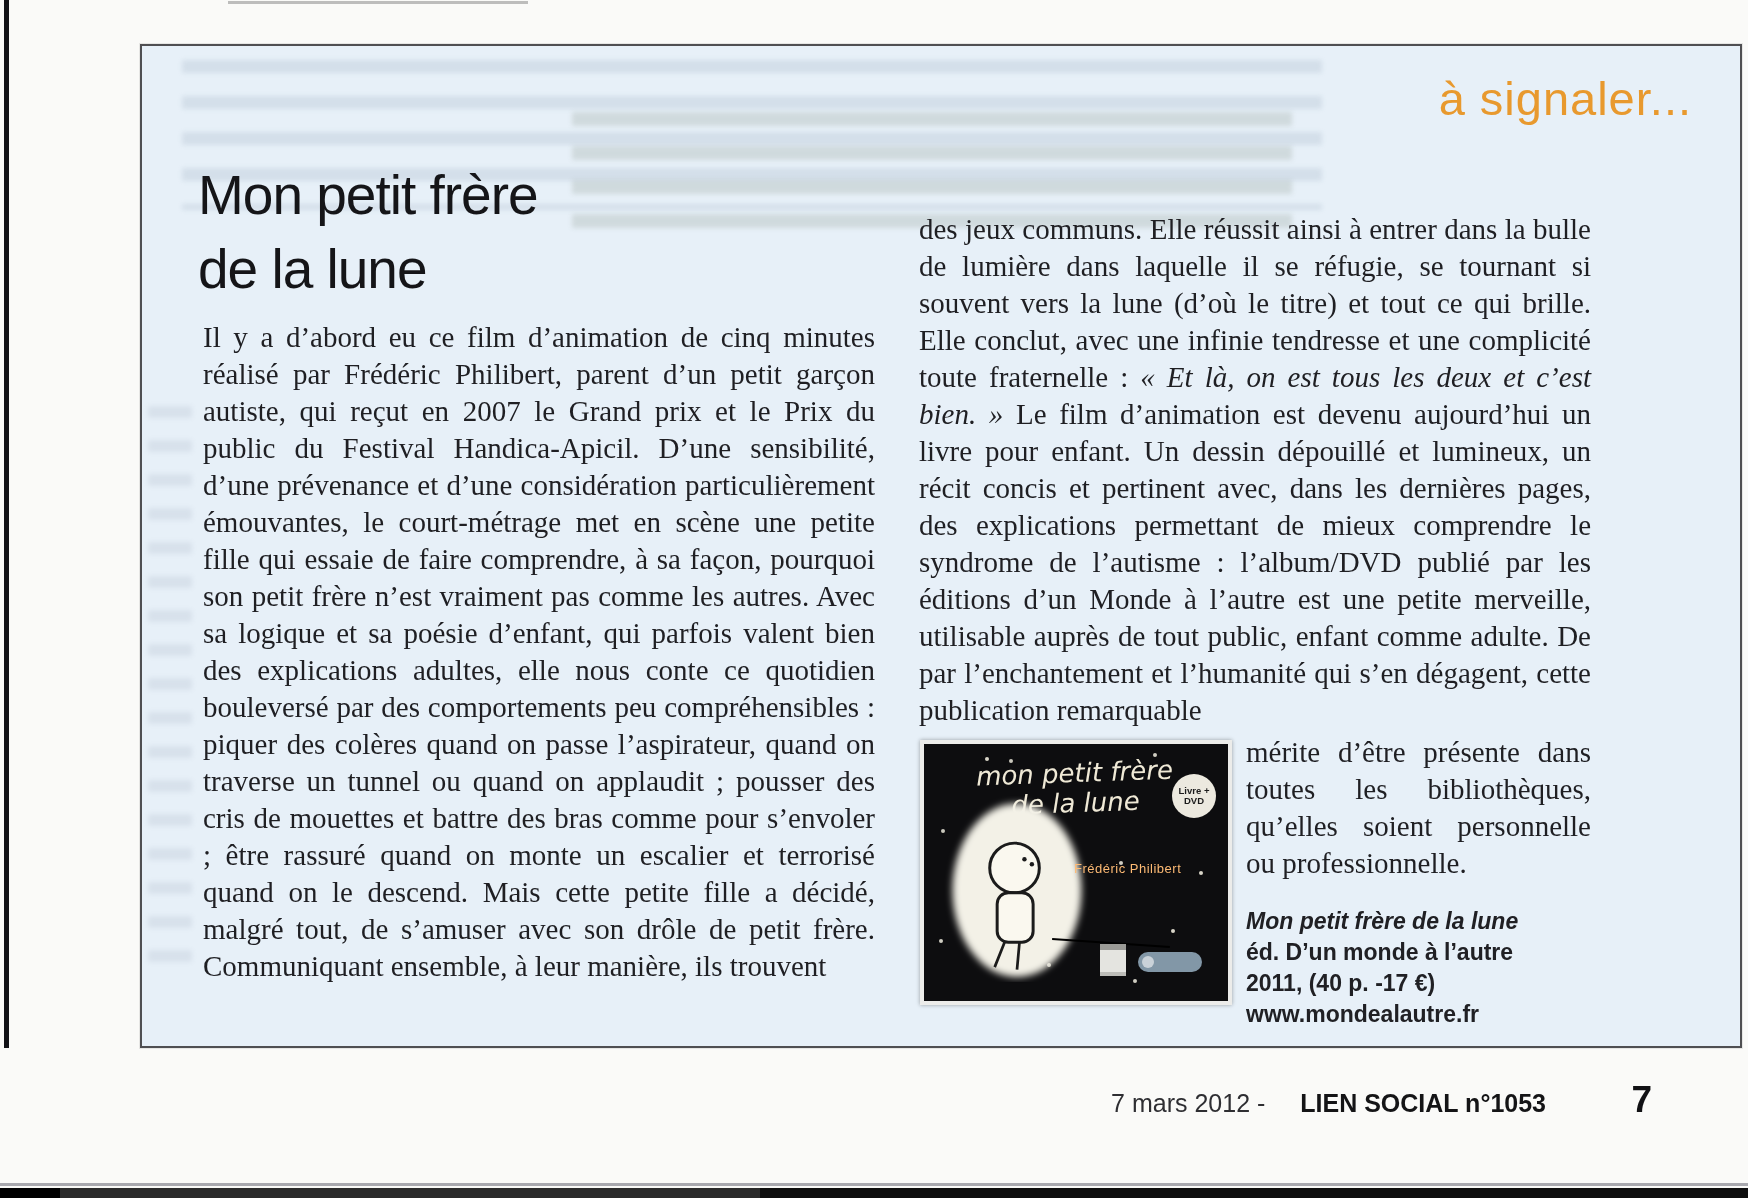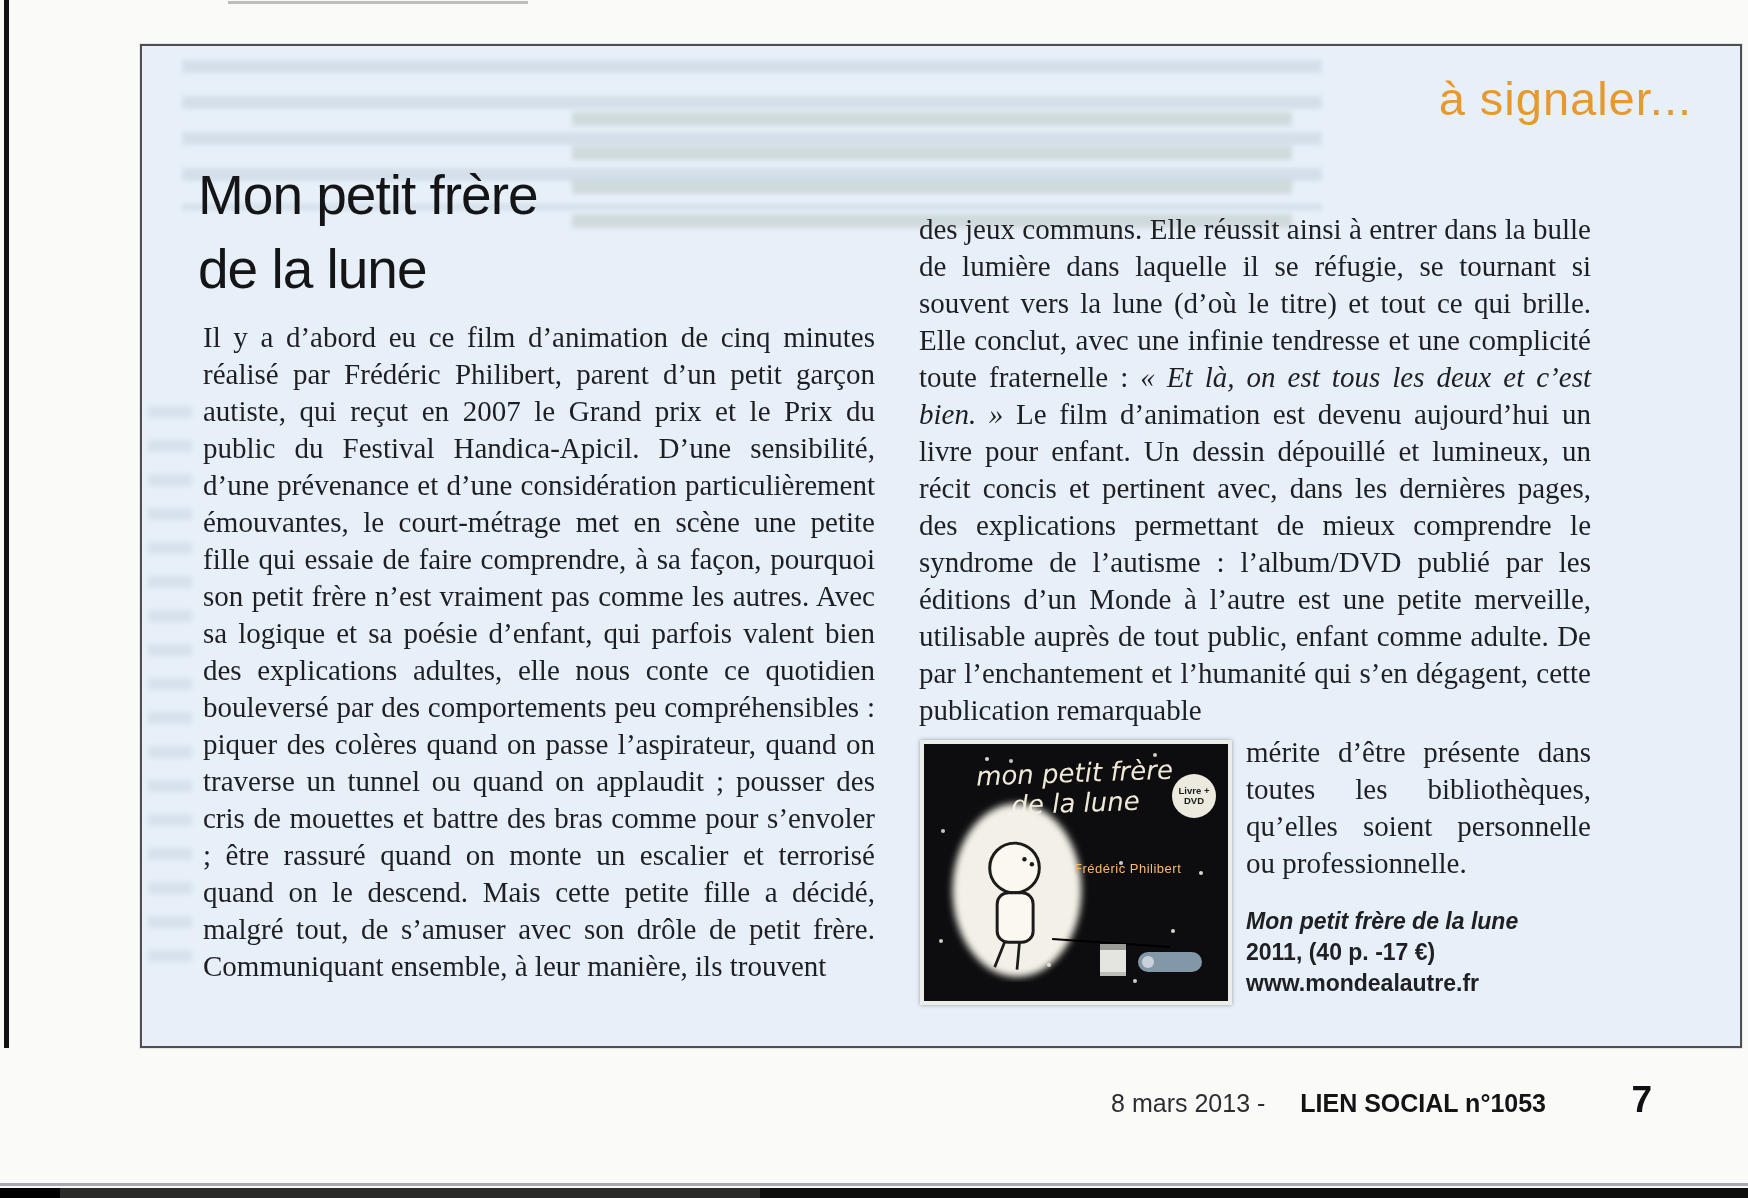--- a/index.html
+++ b/index.html
@@ -143,24 +143,25 @@
         <div class="cover-author">Frédéric Philibert</div>
         <div class="cover-line"></div>
         <div class="logo-square"></div>
         <div class="logo-oval"></div>
       </div>
 
       <p class="body-text">mérite d’être présente dans toutes les bibliothèques, qu’elles soient personnelle ou professionnelle.</p>
 
       <div class="caption">
         <div class="cap-title">Mon petit frère de la lune</div>
+        <div>éd. D’un monde à l’autre</div>
         <div>2011, (40 p. -17 €)</div>
         <div>www.mondealautre.fr</div>
       </div>
     </div>
   </div>
 </div>
 
-<div class="footer-line"><span>8 mars 2013 - </span><span class="journal">LIEN SOCIAL n°1053</span></div>
+<div class="footer-line"><span>7 mars 2012 - </span><span class="journal">LIEN SOCIAL n°1053</span></div>
 <div class="page-number">7</div>
 
 <div class="bottom-hairline"></div>
 <div class="bottom-bar"></div>
 
 </body></html>

